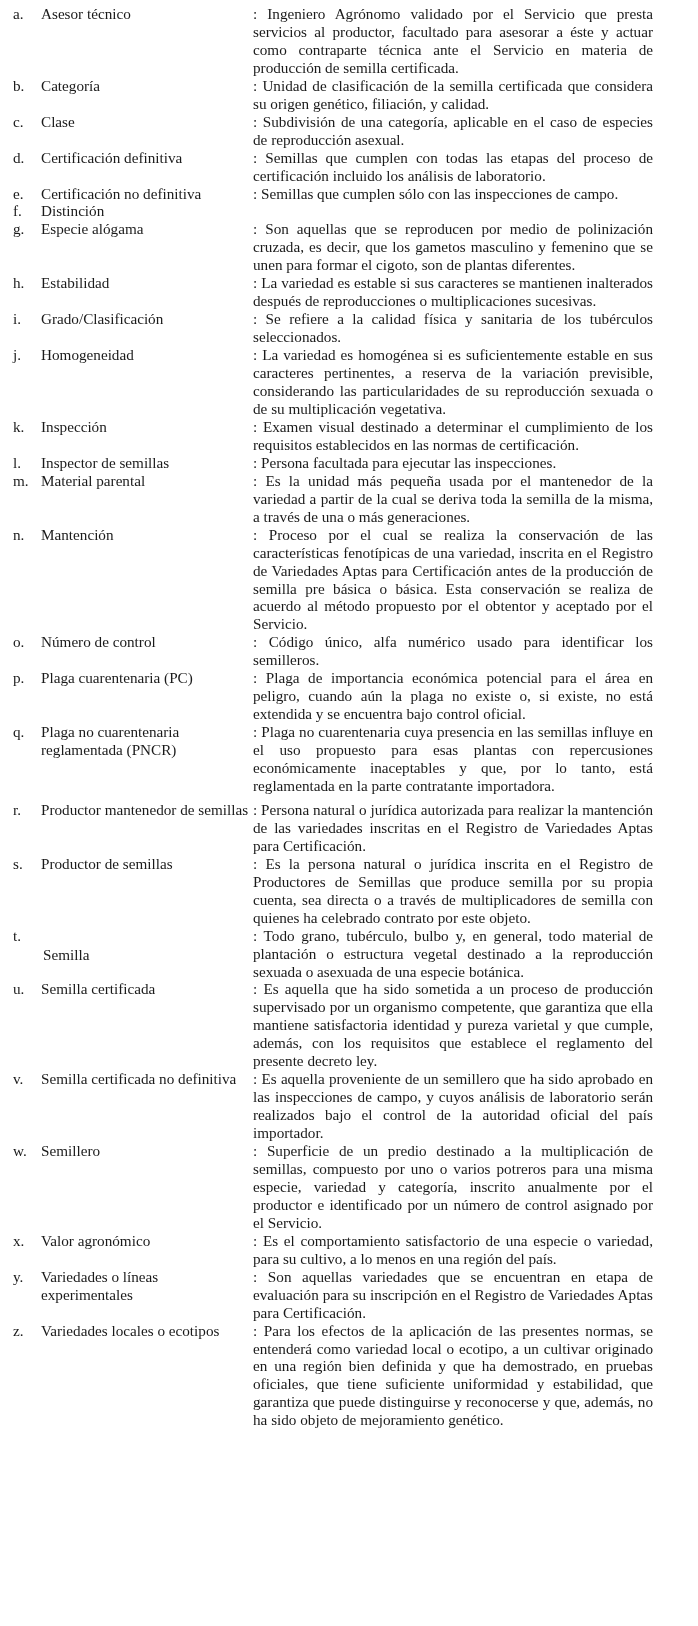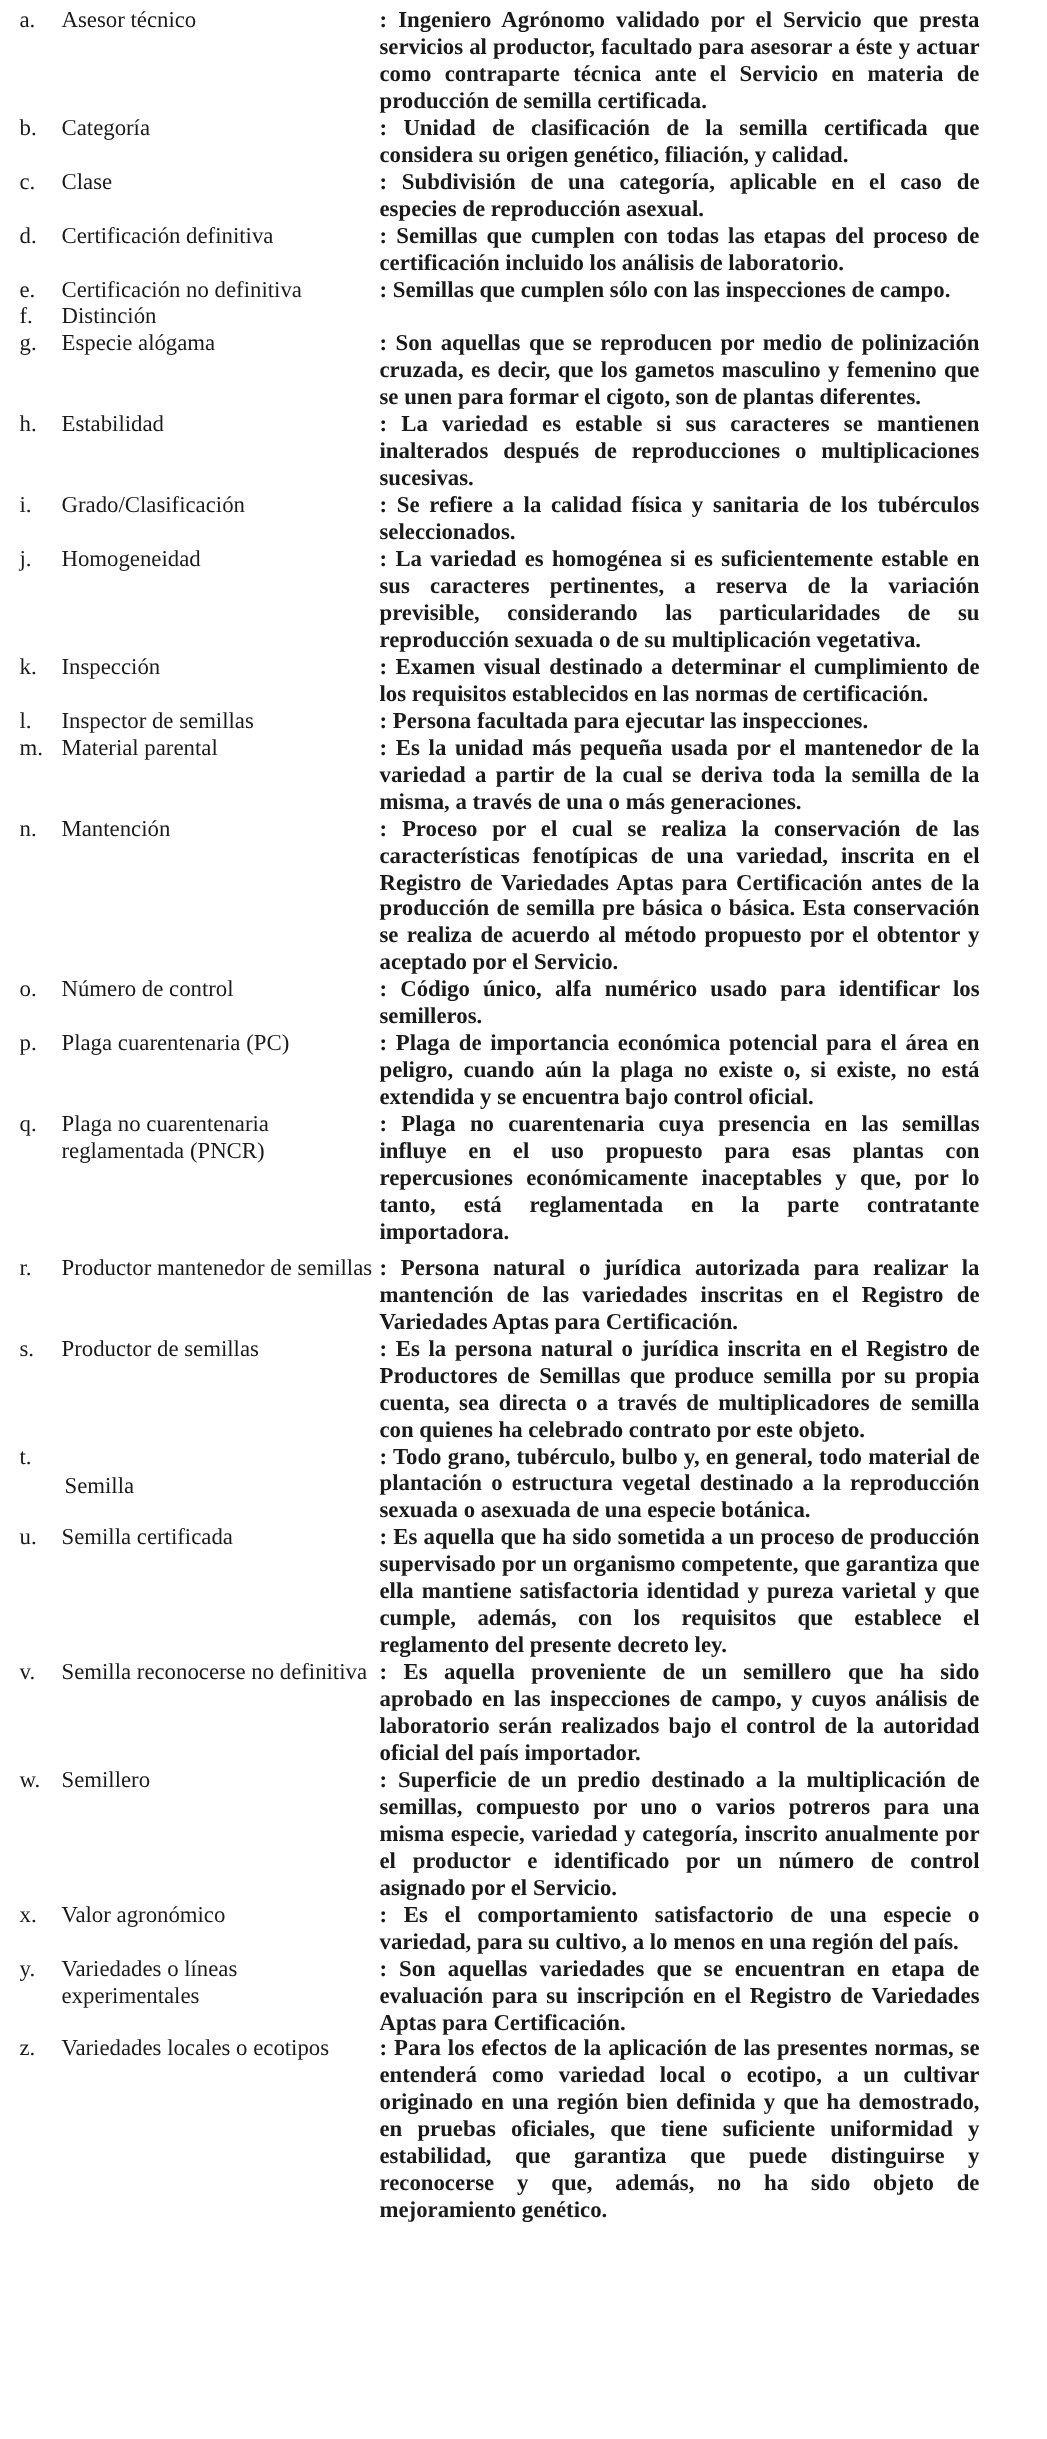--- a/index.html
+++ b/index.html
@@ -39,21 +39,20 @@
       flex: 0 0 auto;
       padding-right: 4px;
       box-sizing: border-box;
     }
     .term.t-shift { width: 210px; margin-top: 19px; }
     .definition {
       width: 400px;
       flex: 0 0 auto;
       text-align: justify;
       margin-left: 0px;
-      font-weight: bold;
     }
   </style>
 </head>
 <body>
 
 <div class="glossary">
   <div class="entry">
     <span class="letter">a.</span>
     <span class="term">Asesor técnico</span>
     <span class="definition">: Ingeniero Agrónomo validado por el Servicio que presta servicios al productor, facultado para asesorar a éste y actuar como contraparte técnica ante el Servicio en materia de producción de semilla certificada.</span>
@@ -152,21 +151,21 @@
     <span class="term t-shift">Semilla</span>
     <span class="definition">: Todo grano, tubérculo, bulbo y, en general, todo material de plantación o estructura vegetal destinado a la reproducción sexuada o asexuada de una especie botánica.</span>
   </div>
   <div class="entry">
     <span class="letter">u.</span>
     <span class="term">Semilla certificada</span>
     <span class="definition">: Es aquella que ha sido sometida a un proceso de producción supervisado por un organismo competente, que garantiza que ella mantiene satisfactoria identidad y pureza varietal y que cumple, además, con los requisitos que establece el reglamento del presente decreto ley.</span>
   </div>
   <div class="entry">
     <span class="letter">v.</span>
-    <span class="term">Semilla reconocerse no definitiva</span>
+    <span class="term">Semilla certificada no definitiva</span>
     <span class="definition">: Es aquella proveniente de un semillero que ha sido aprobado en las inspecciones de campo, y cuyos análisis de laboratorio serán realizados bajo el control de la autoridad oficial del país importador.</span>
   </div>
   <div class="entry">
     <span class="letter">w.</span>
     <span class="term">Semillero</span>
     <span class="definition">: Superficie de un predio destinado a la multiplicación de semillas, compuesto por uno o varios potreros para una misma especie, variedad y categoría, inscrito anualmente por el productor e identificado por un número de control asignado por el Servicio.</span>
   </div>
   <div class="entry">
     <span class="letter">x.</span>
     <span class="term">Valor agronómico</span>

